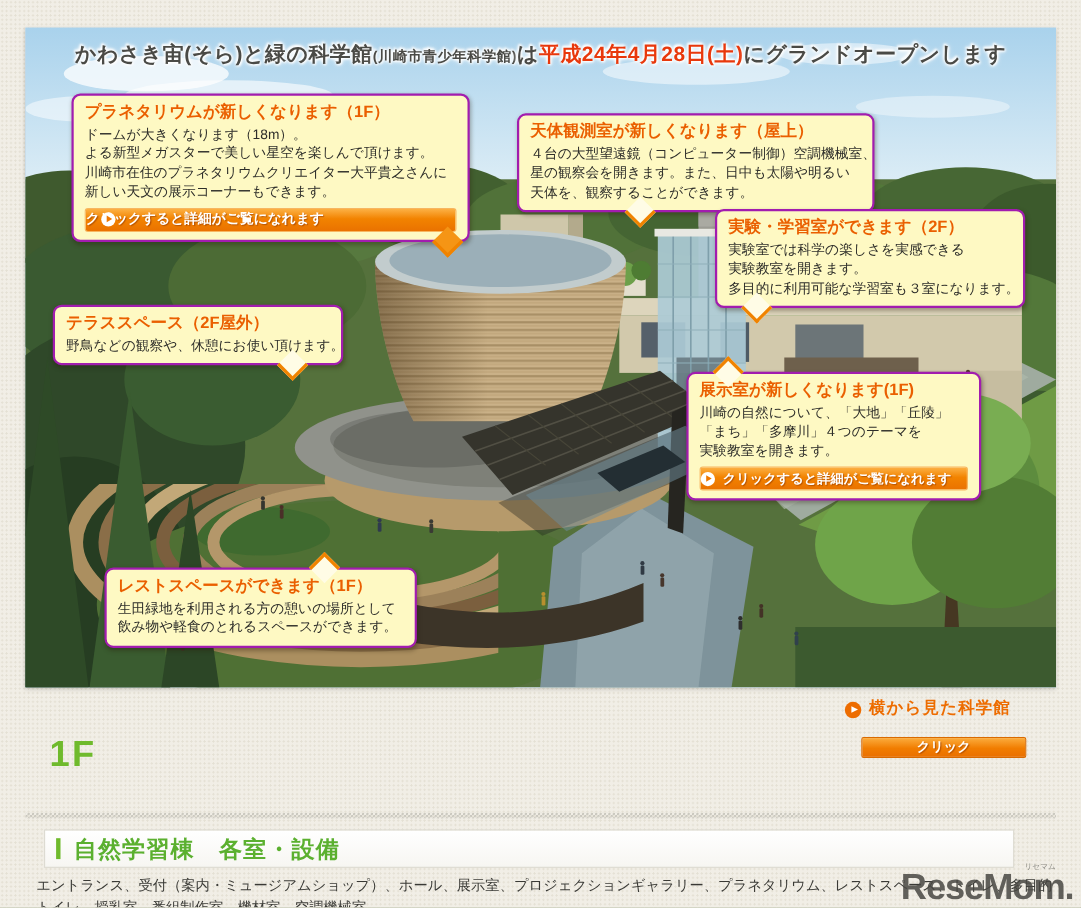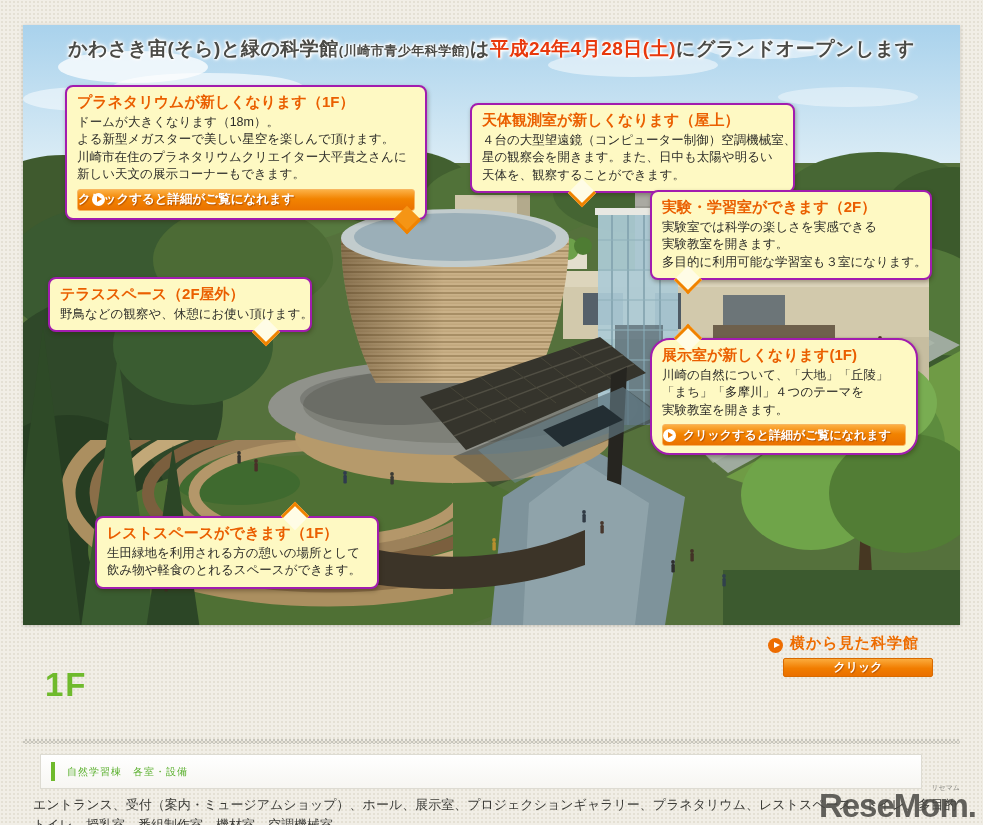--- a/index.html
+++ b/index.html
@@ -51,41 +51,41 @@
   .tail.solid { background:#f59515; }
   
   .sideview { position:absolute; left:768px; top:634px; width:165px; }
   .sideview-link { display:flex; align-items:flex-end; gap:7px; color:#ed6c00; font-size:15px; font-weight:bold; letter-spacing:1px; cursor:pointer; }
   .play-orange { width:15px; height:15px; border-radius:50%; background:#ed6c00; position:relative; flex:0 0 15px; }
   .play-orange::after {
     content:""; position:absolute; left:5.5px; top:4px;
     border-left:6px solid #fff; border-top:3.6px solid transparent; border-bottom:3.6px solid transparent;
   }
   .click-btn {
-    margin-top:5px; margin-left:15px; width:150px; height:19px; cursor:pointer;
+    margin-top:17px; margin-left:15px; width:150px; height:19px; cursor:pointer;
     background:linear-gradient(#fbab3c,#f17d00 55%,#ea7000);
     border:1px solid #d96a00; border-radius:2px;
     color:#fff; font-size:12px; font-weight:bold; text-align:center; line-height:16px;
     text-shadow:1px 1px 1px rgba(150,60,0,.6);
   }
   .floor-heading { position:absolute; left:45px; top:666px; font-size:33px; font-weight:800; color:#6fba2c; letter-spacing:2px; }
   .divider {
     position:absolute; left:23px; top:739px; width:937px; height:5px;
     background-image:
       linear-gradient(45deg,#c7c5bc 25%,transparent 25%,transparent 75%,#c7c5bc 75%),
       linear-gradient(45deg,#c7c5bc 25%,transparent 25%,transparent 75%,#c7c5bc 75%);
     background-size:4px 4px; background-position:0 0,2px 2px;
   }
   .facility-box {
     position:absolute; left:40px; top:754px; width:882px; height:35px;
     background:linear-gradient(#ffffff,#f7f6f2); border:1px solid #dddbd2;
     display:flex; align-items:center; padding-left:10px;
   }
   .facility-bar { width:4px; height:19px; background:#6fba2c; margin-right:12px; }
-  .facility-title { color:#5bb02f; font-size:10px; font-weight:400; letter-spacing:1px;text-align:center; }
+  .facility-title { color:#5bb02f; font-size:21px; font-weight:700; letter-spacing:1px;text-align:center; }
   .facility-list {
     position:absolute; left:33px; top:795px; width:927px;
     color:#3a3a36; font-size:13px; line-height:1.55;
   }
   
   .watermark { position:absolute; right:6px; bottom:0px; color:rgba(72,71,66,.85); font-size:33px; font-weight:800; letter-spacing:-1px; }
   .watermark .ruby { position:absolute; right:16px; top:-4px; font-size:7px; font-weight:normal; letter-spacing:0; color:#8d8c85; }
 </style>
 </head>
 <body>
@@ -333,21 +333,21 @@
       <div class="co-line">多目的に利用可能な学習室も３室になります。</div>
       <div class="tail down" style="left:26px;"></div>
     </div>
 
     <div class="callout" style="left:25px; top:252px; width:264px;">
       <div class="co-title">テラススペース（2F屋外）</div>
       <div class="co-line">野鳥などの観察や、休憩にお使い頂けます。</div>
       <div class="tail down" style="left:206px;"></div>
     </div>
 
-    <div class="callout" style="left:627px; top:313px; width:268px;border-radius:20px;">
+    <div class="callout" style="left:601px; top:313px; width:268px;">
       <div class="co-title">展示室が新しくなります(1F)</div>
       <div class="co-line">川崎の自然について、「大地」「丘陵」</div>
       <div class="co-line">「まち」「多摩川」４つのテーマを</div>
       <div class="co-line">実験教室を開きます。</div>
       <div class="co-btn" style="font-size:12px;">
         <span class="play-white"></span>
         <span>クリックすると詳細がご覧になれます</span>
       </div>
       <div class="tail up" style="left:26px;"></div>
     </div>

